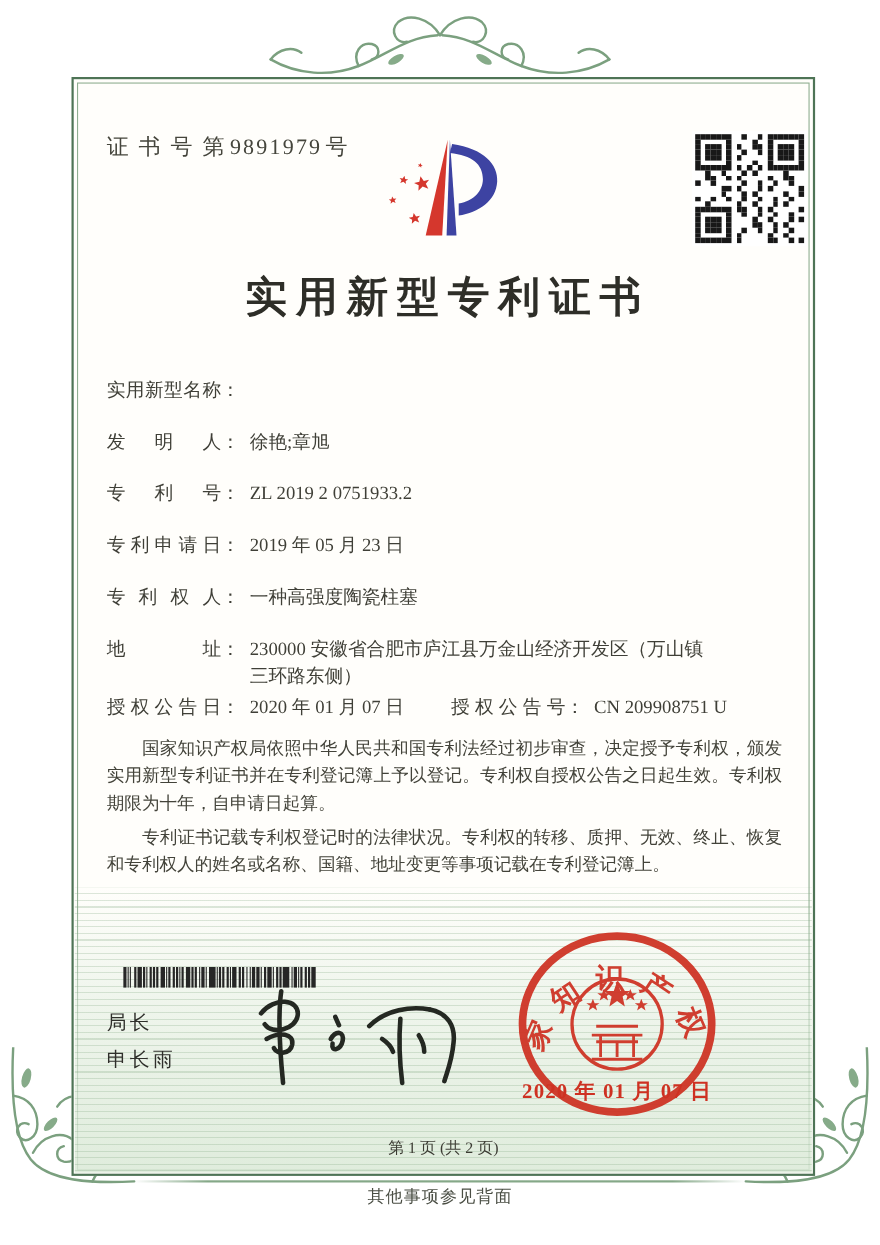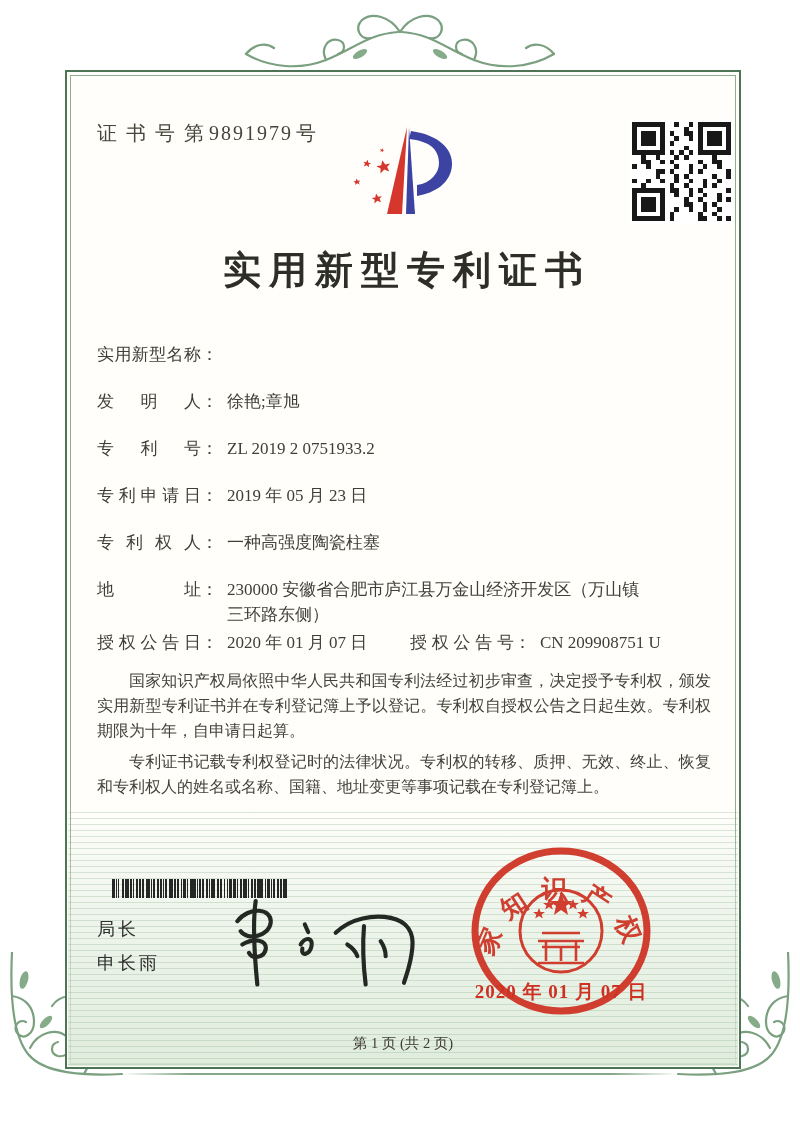--- a/index.html
+++ b/index.html
@@ -672,18 +672,19 @@
           <path d="M78,102 L78,116 M93,102 L93,116 M108,102 L108,116"></path>
           <path d="M70,118 L116,118"></path>
         </g>
       </g>
     </svg>
     <div class="seal-date">2020 年 01 月 07 日</div>
 
     <div class="page-info">第 1 页 (共 2 页)</div>
   </div>
 
+  <div class="back-note">其他事项参见背面</div>
 </div>
 
 <style>
   
   .qr i.on{background:#181818;}
 </style>
 
 </body></html>

